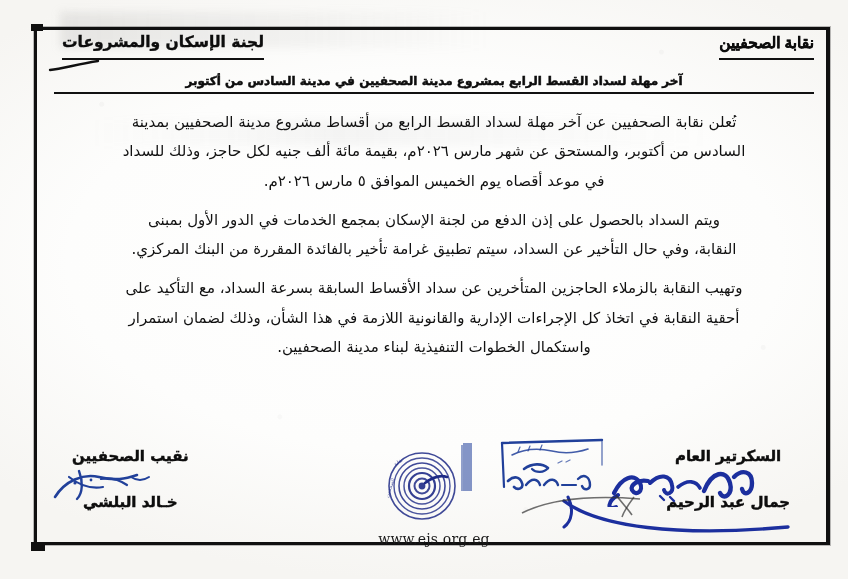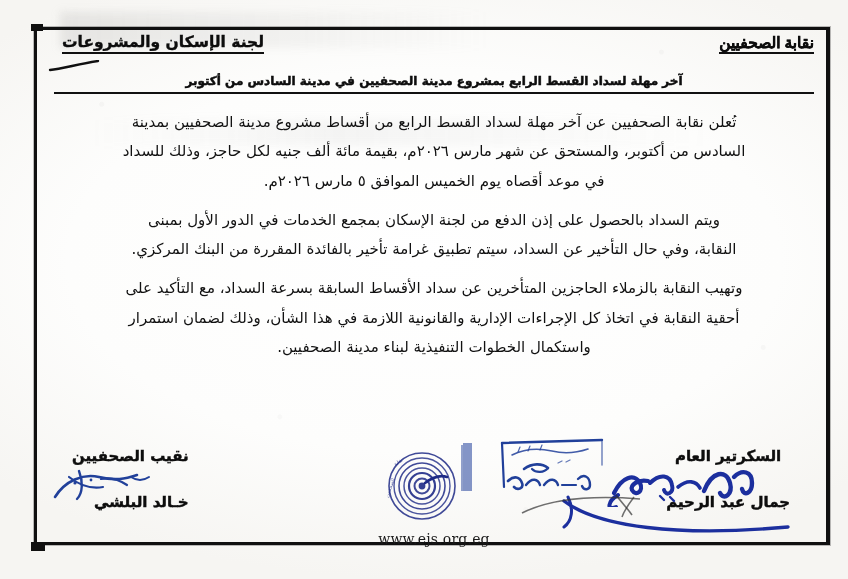--- a/index.html
+++ b/index.html
@@ -71,21 +71,21 @@
 
   .header-row{
     position:relative;height:34px;margin-top:4px;
   }
   .hdr{
     position:absolute;top:0;
     font-weight:bold;
     font-size:15.5px;
     letter-spacing:-.2px;
     border-bottom:2px solid #101010;
-    padding-bottom:0;
+    padding-bottom:6px;
     line-height:1.15;
     -webkit-text-stroke:.35px #0d0d0d;
   }
   .hdr-right{right:4px;font-family:Liberation Serif, serif;}
   .hdr-left{left:12px;}
 
   .title{
     position:relative;
     margin:6px 4px 0 4px;
     text-align:center;
@@ -125,21 +125,21 @@
     position:absolute;bottom:29px;
     text-align:center;
     font-weight:bold;
     font-size:15px;
     -webkit-text-stroke:.45px #0d0d0d;
     line-height:1.25;
   }
   .sig-right{right:28px;}
   .sig-left{left:22px;}
   .sig .role{display:block;margin-bottom:28px;}
-  .sig .name{display:block;text-align:right;}
+  .sig .name{display:block;}
   .sig .hand{
     position:absolute;left:0;right:0;top:16px;height:44px;pointer-events:none;
   }
 
   .url{
     position:absolute;left:0;right:0;bottom:-6px;
     text-align:center;
     font-family:"DejaVu Serif","Liberation Serif",serif;
     font-size:14px;
     color:#1a1a1a;

